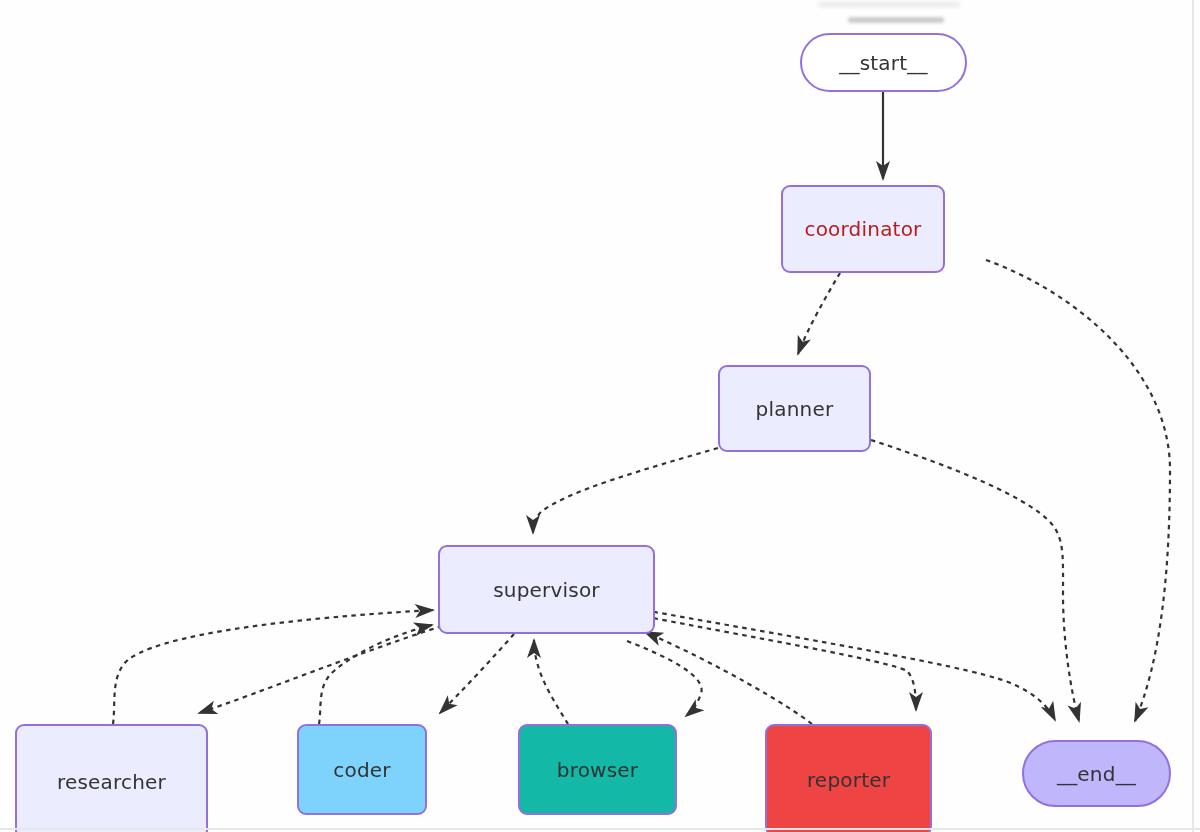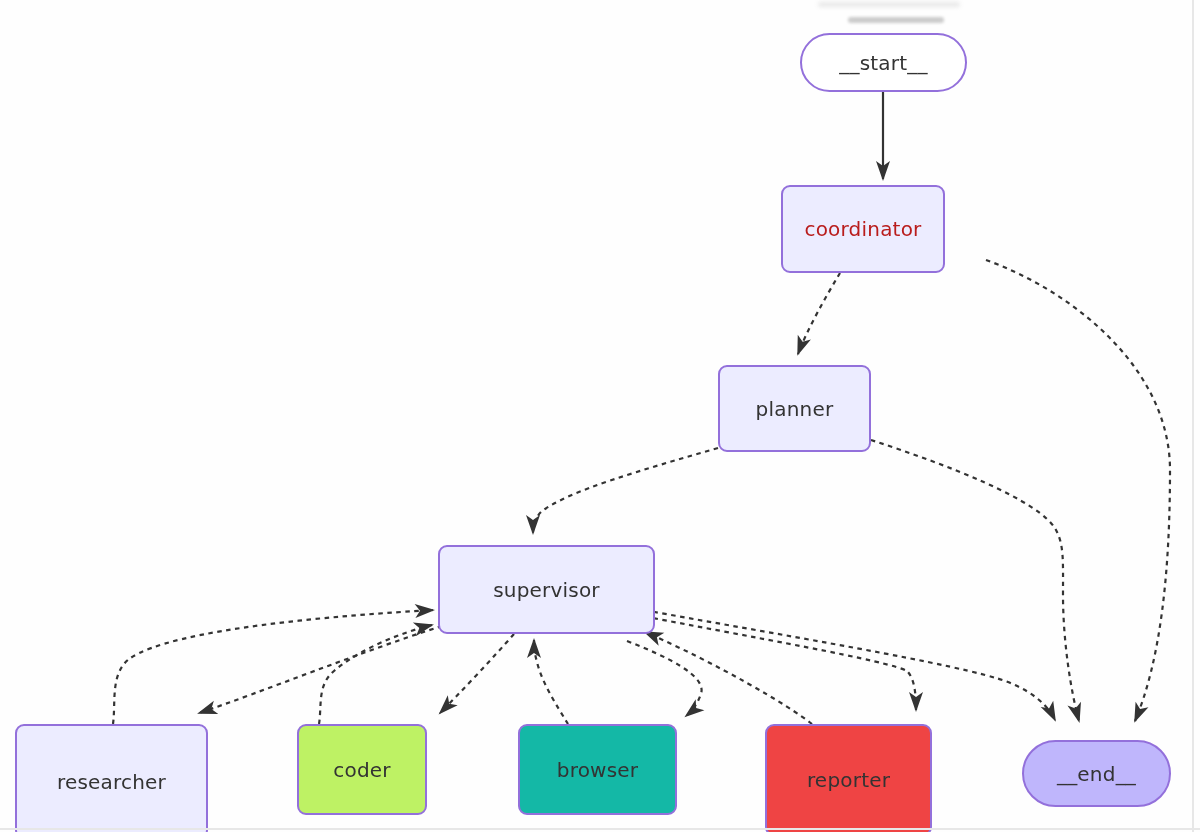--- a/index.html
+++ b/index.html
@@ -52,21 +52,21 @@
       </div>
       <div class="node rect" style="left: 718px; top: 365px; width: 153px; height: 87px; background: rgb(236, 236, 255); border-color: rgb(147, 112, 219); color: rgb(51, 51, 51);">
         <span>planner</span>
       </div>
       <div class="node rect" style="left: 438px; top: 545px; width: 217px; height: 89px; background: rgb(236, 236, 255); border-color: rgb(147, 112, 219); color: rgb(51, 51, 51);">
         <span>supervisor</span>
       </div>
       <div class="node rect" style="left: 15px; top: 724px; width: 193px; height: 115px; background: rgb(236, 236, 255); border-color: rgb(147, 112, 219); color: rgb(51, 51, 51);">
         <span>researcher</span>
       </div>
-      <div class="node rect" style="left: 297px; top: 724px; width: 130px; height: 91px; background: #bef264; border-color: rgb(147, 112, 219); color: rgb(51, 51, 51); text-align: center;">
+      <div class="node rect" style="left: 297px; top: 724px; width: 130px; height: 91px; background: #7dd3fc; border-color: rgb(147, 112, 219); color: rgb(51, 51, 51); text-align: center;">
         <span>coder</span>
       </div>
       <div class="node rect" style="left: 518px; top: 724px; width: 159px; height: 91px; background: #14b8a6; border-color: rgb(147, 112, 219); color: rgb(51, 51, 51);">
         <span>browser</span>
       </div>
       <div class="node rect" style="left: 765px; top: 724px; width: 167px; height: 112px; background: #ef4444; border-color: rgb(147, 112, 219); color: rgb(51, 51, 51);">
         <span>reporter</span>
       </div>
       <div class="node stadium" style="left: 1022px; top: 740px; width: 149px; height: 67px; background: rgb(191, 182, 252); border-color: rgb(147, 112, 219); color: rgb(51, 51, 51);">
         <span>__end__</span>

